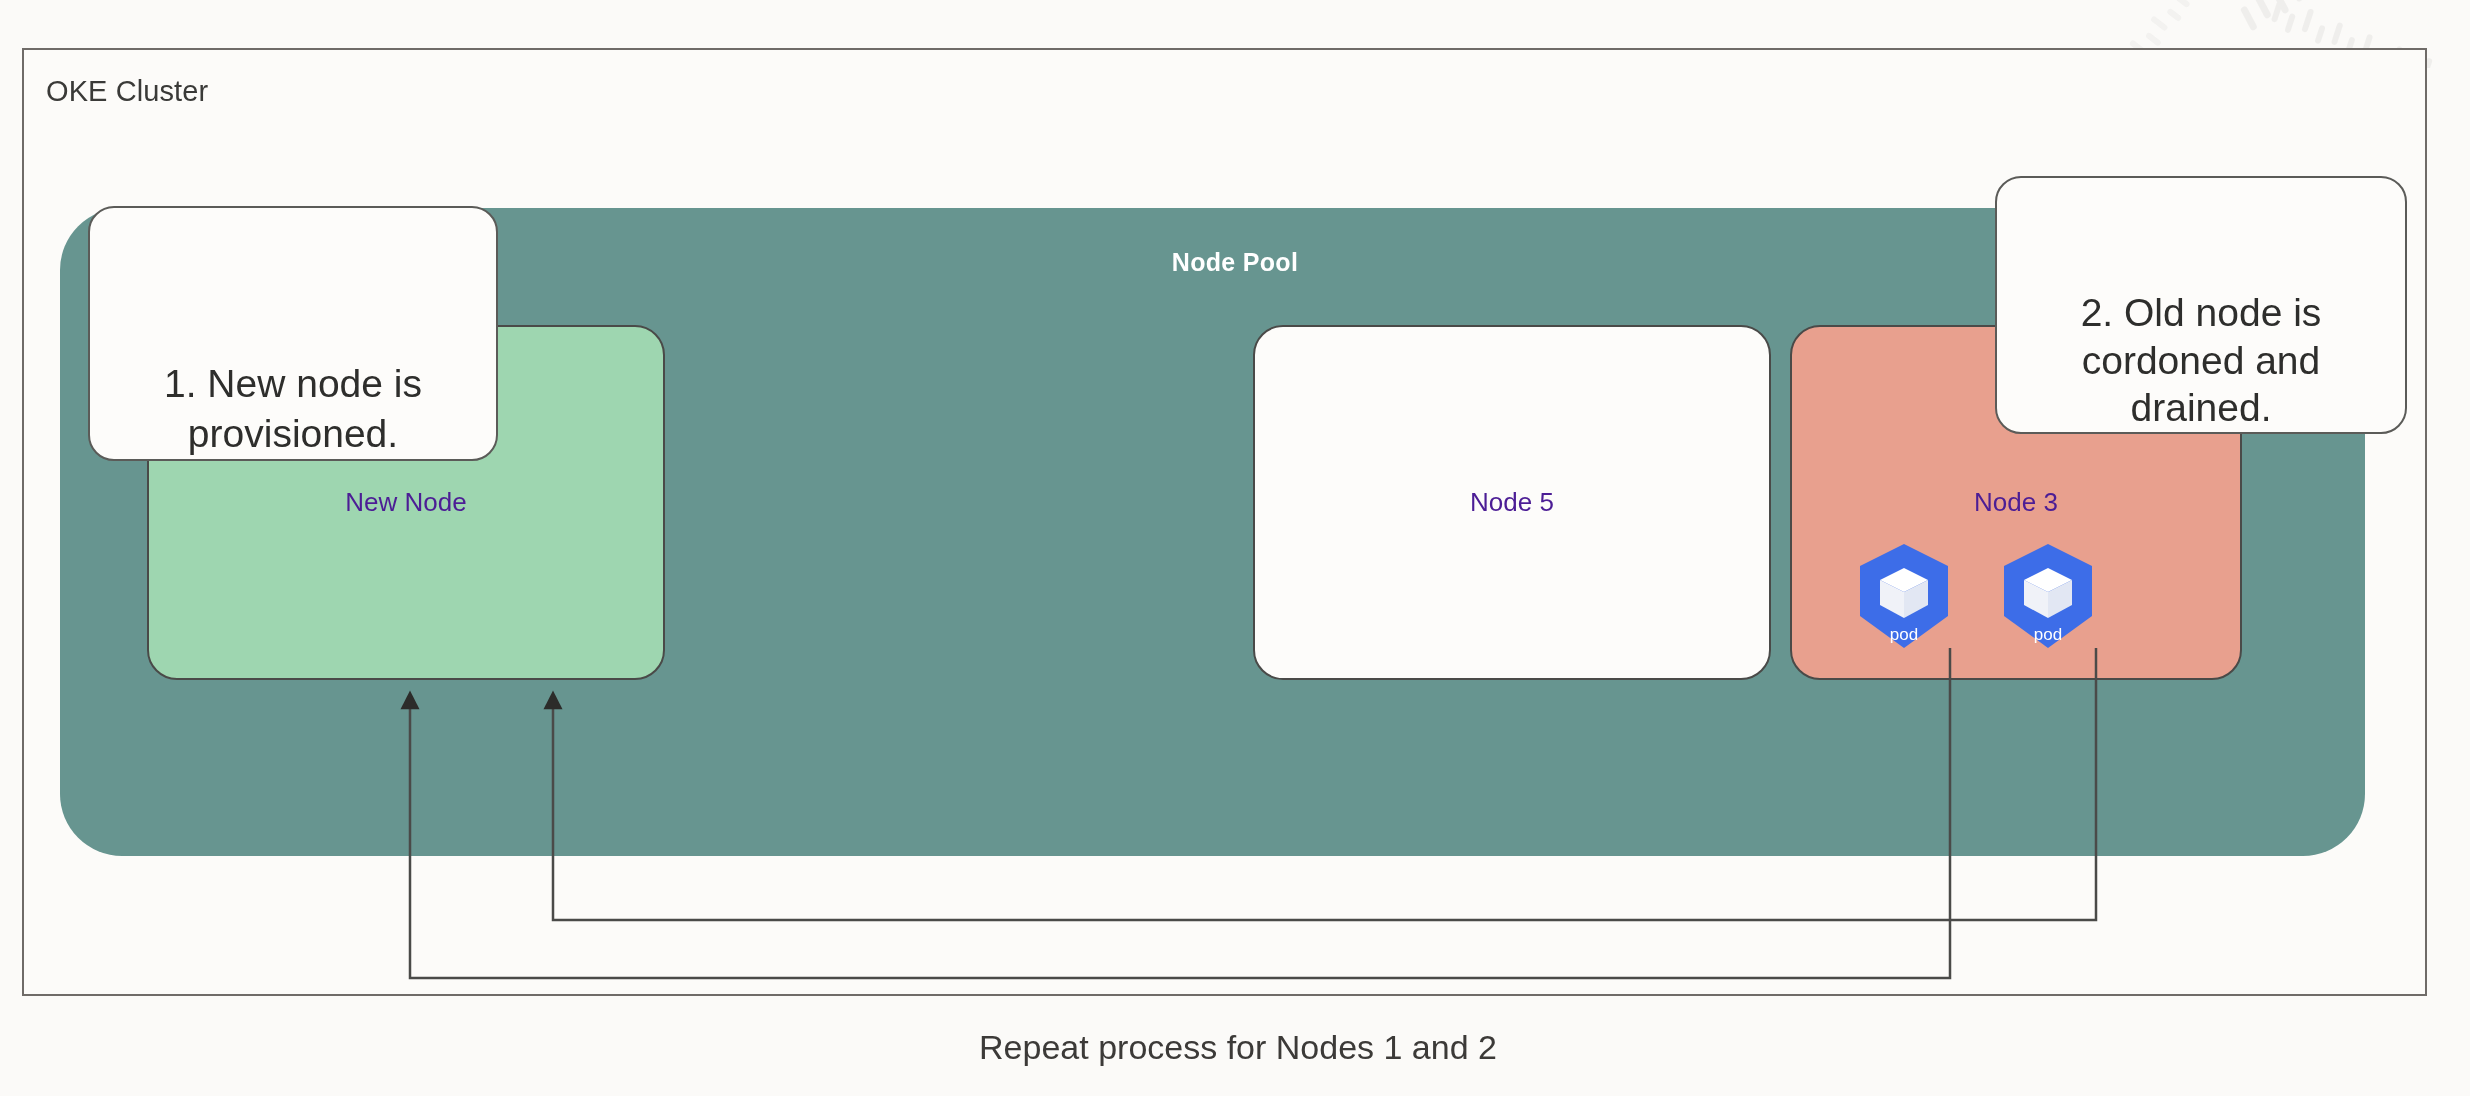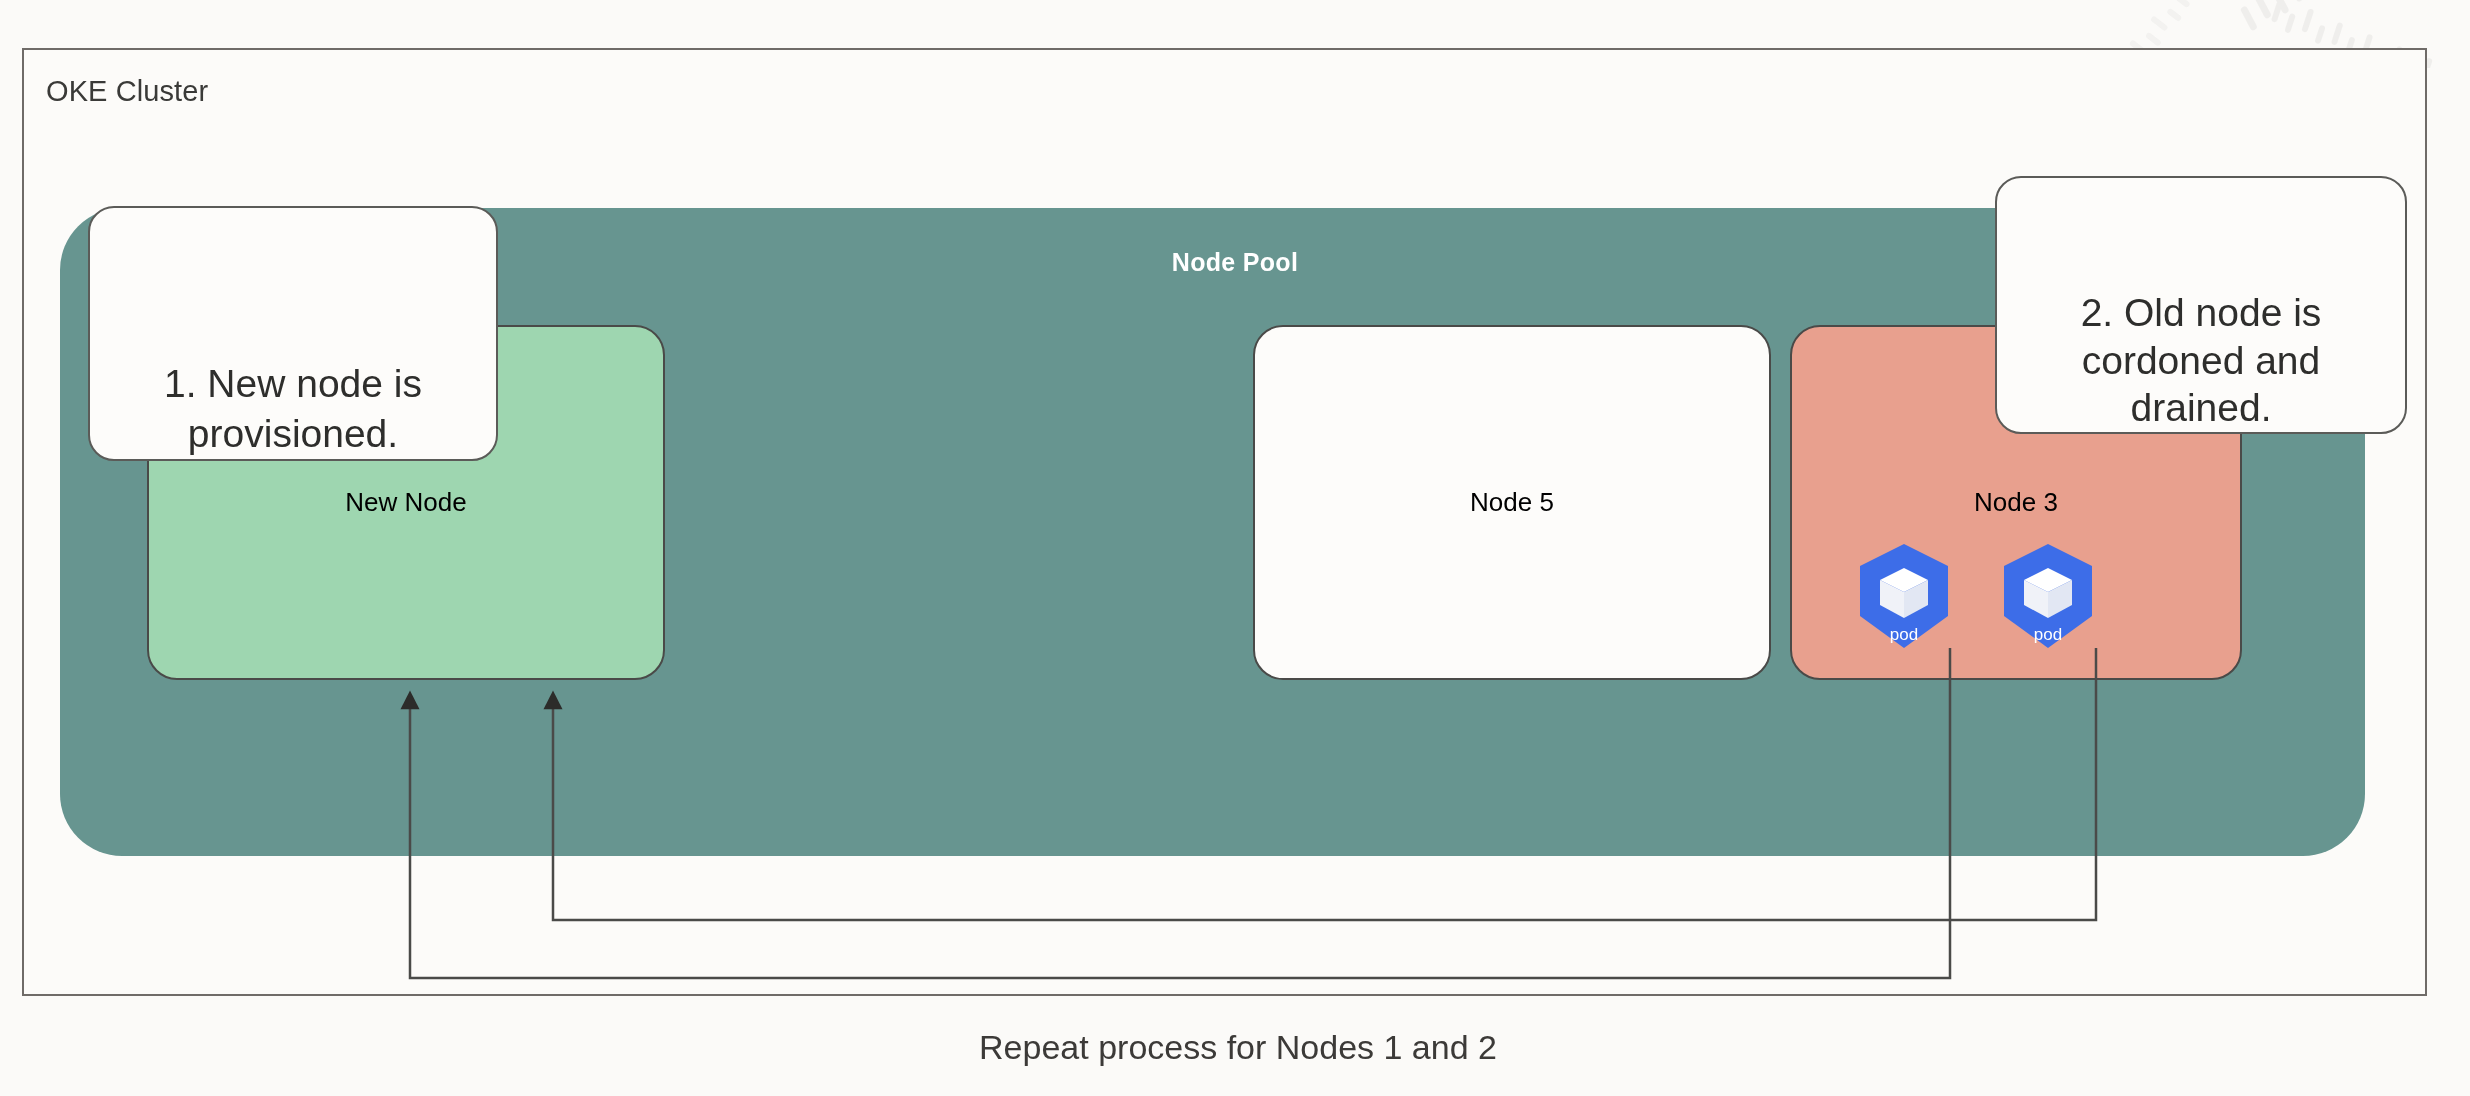--- a/index.html
+++ b/index.html
@@ -81,21 +81,21 @@
     border-radius: 30px;
     box-sizing: border-box;
   }
   .node-label {
     position: absolute;
     left: 0;
     right: 0;
     top: 160px;
     text-align: center;
     font-size: 26px;
-    color: #000000;
+    color: #4c1d95;
   }
   #node-new  { left: 147px;  width: 518px; background: #9ed6b0; }
   #node-1    { left: 700px;  width: 518px; background: #fdfcfa; }
   #node-2    { left: 1253px; width: 518px; background: #fdfcfa; }
   #node-3    { left: 1790px; width: 452px; background: #e8a08e; padding-left: 32px; }
 
   
   .pod {
     position: absolute;
     width: 108px;

